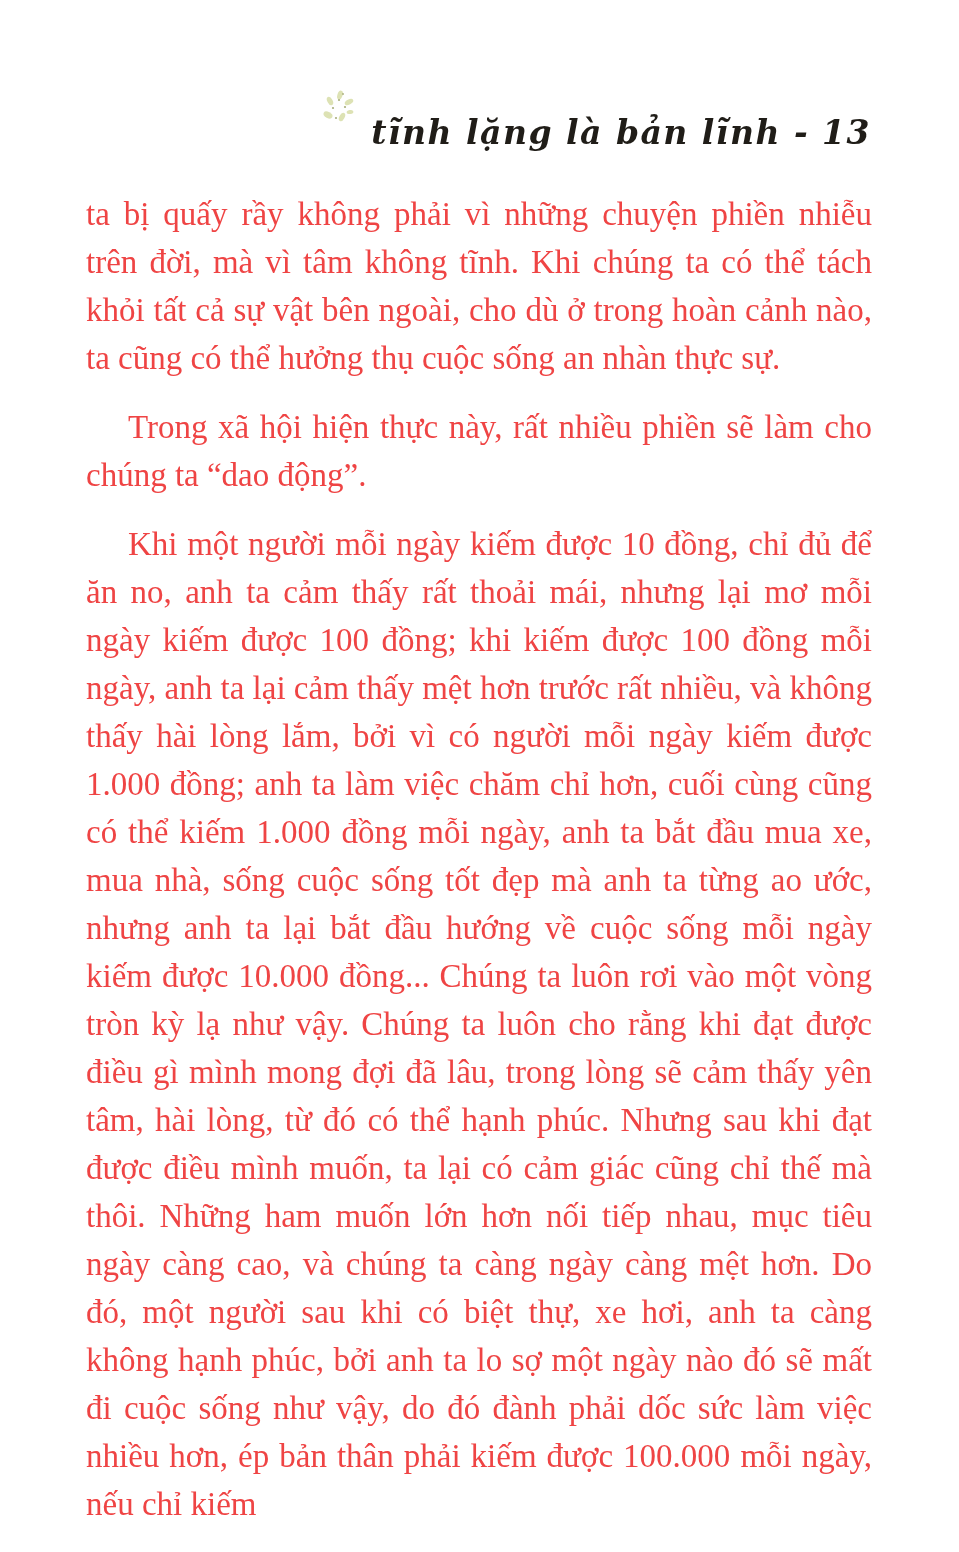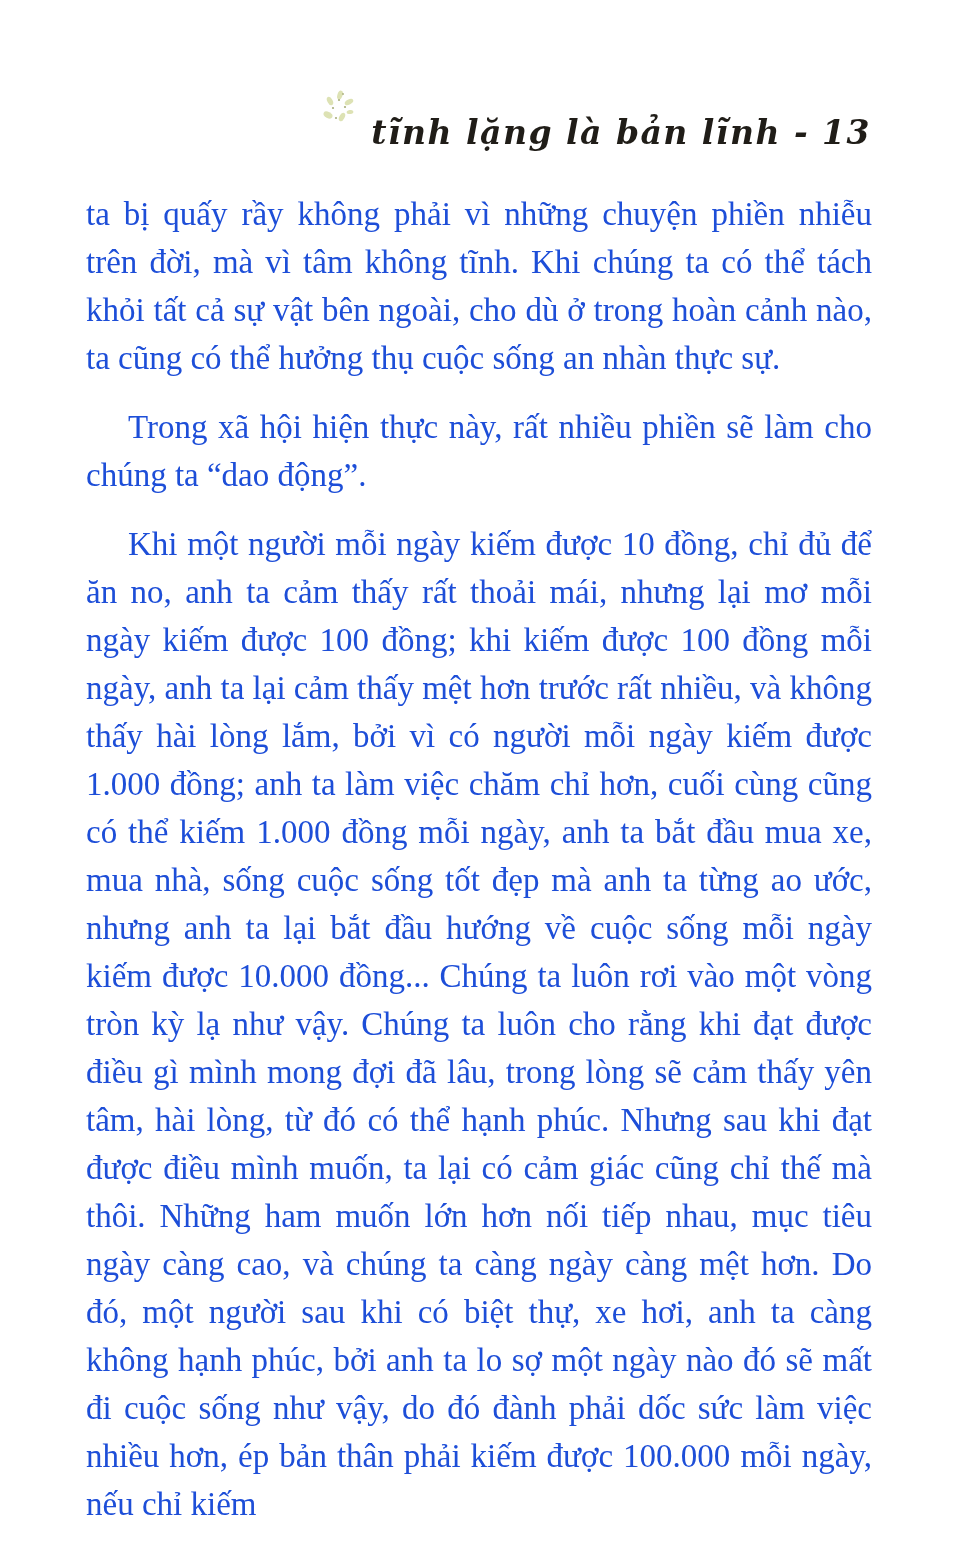--- a/index.html
+++ b/index.html
@@ -44,21 +44,21 @@
     white-space: nowrap;
   }
   .body-text {
     position: absolute;
     left: 86px;
     right: 87px;
     top: 160px;
     font-size: 33px;
     line-height: 48px;
     text-align: justify;
-    color: #1d4ed8;
+    color: #ef4444;
   }
   .para {
     margin: 0;
     padding: 0;
   }
   .para + .para {
     margin-top: 21px;
   }
   .para.indent {
     text-indent: 42px;

